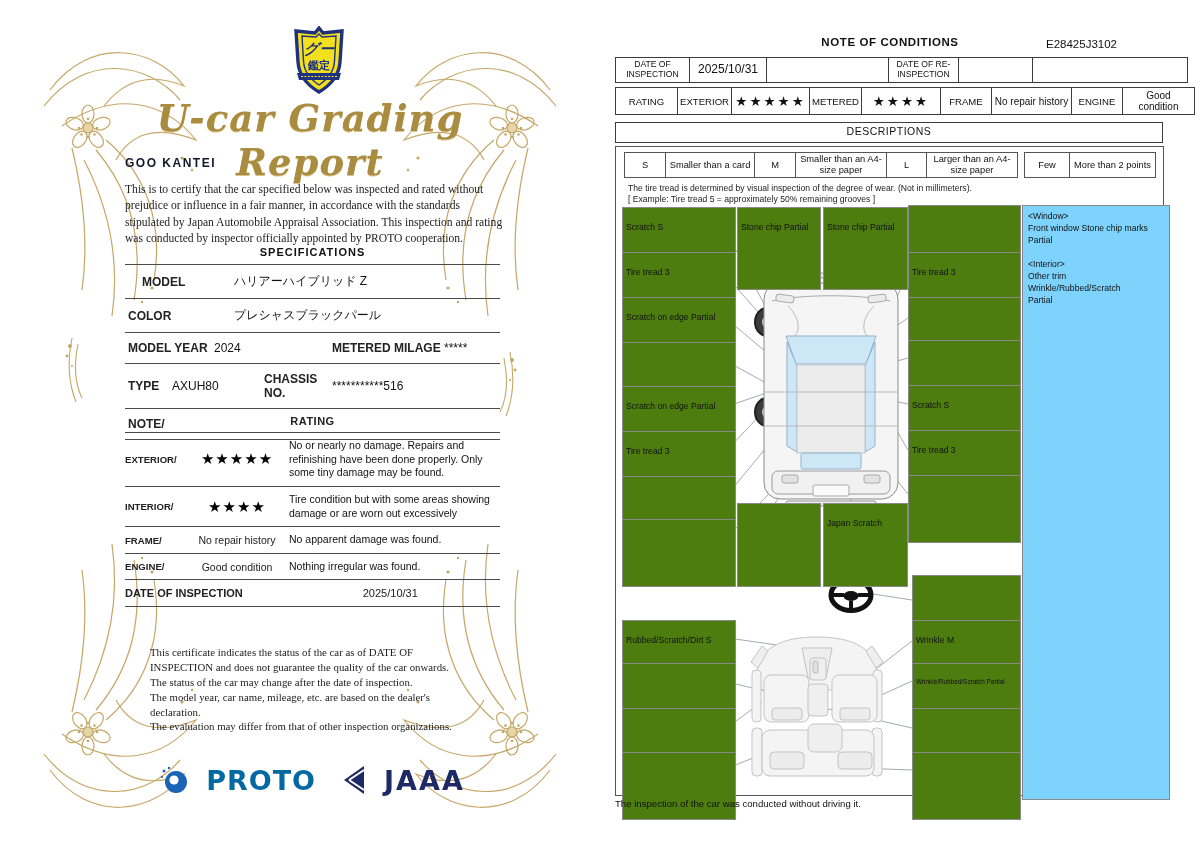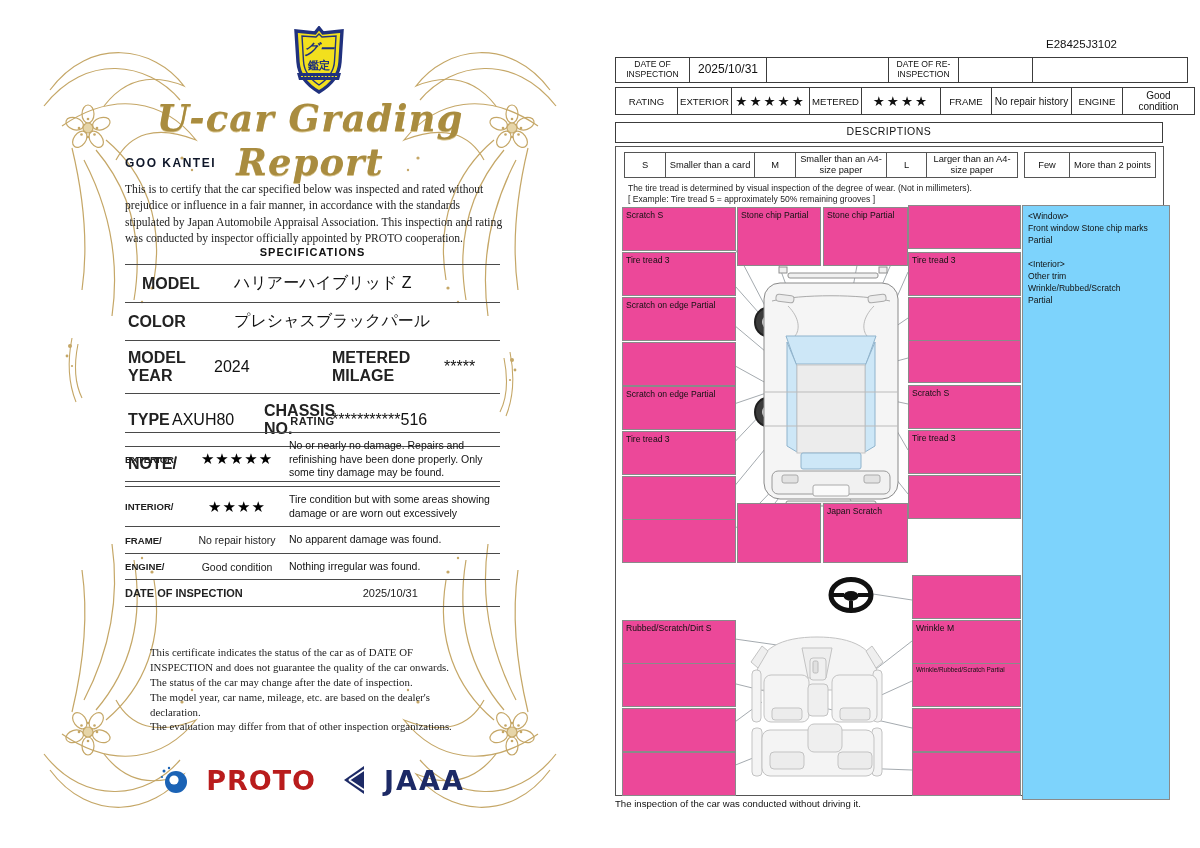--- a/index.html
+++ b/index.html
@@ -10,21 +10,21 @@
   
   .cert-title{left:95px;top:96px;width:430px;text-align:center;
     font-family:"DejaVu Serif","Liberation Serif",serif;font-style:italic;font-weight:bold;
     font-size:37px;color:#a98c3f;text-shadow:0 1px 0 #d8c48d;letter-spacing:1px;}
   .cert-sub{left:125px;top:156px;width:375px;text-align:left;font-size:12px;font-weight:bold;
     letter-spacing:1.5px;color:#0f172a;}
   .cert-intro{left:125px;top:182px;width:382px;font-family:"Liberation Serif",serif;
     font-size:11.6px;line-height:1.42;color:#222;}
   .sec-head{left:125px;width:375px;text-align:center;font-size:11px;font-weight:bold;
     letter-spacing:1px;color:#111;}
-  .spec{left:125px;top:264px;width:375px;font-size:16px;}
+  .spec{left:125px;top:264px;width:375px;font-size:12px;}
   .spec .row{display:flex;align-items:center;border-bottom:1.5px solid #4a4a4a;
     padding:8px 0 8px 3px;min-height:13px;}
   .spec .row:first-child{border-top:1.5px solid #4a4a4a;}
   .lab{font-weight:bold;color:#222;}
   .val{color:#111;}
   .rating-tbl{left:125px;top:410px;width:375px;font-size:10.5px;}
   .rating-tbl .head{border-bottom:1.5px solid #4a4a4a;text-align:center;font-weight:bold;
     font-size:11px;padding:5px 0;letter-spacing:.5px;}
   .rrow{display:flex;align-items:center;border-bottom:1.5px solid #4a4a4a;padding:6px 0;}
   .rlab{width:64px;font-weight:bold;font-size:9.6px;flex:none;}
@@ -32,21 +32,21 @@
   .rmid.stars{font-size:15px;letter-spacing:1px;color:#000;}
   .rmid.word{font-size:10.5px;line-height:1.15;}
   .rtxt{flex:1;line-height:1.3;color:#111;padding-left:4px;}
   .drow{display:flex;border-bottom:1.5px solid #4a4a4a;padding:7px 0;font-size:11px;}
   .drow .dl{font-weight:bold;}
   .drow .dv{margin-left:120px;}
   .disclaimer{left:150px;top:645px;width:335px;font-family:"Liberation Serif",serif;
     font-size:10.8px;line-height:1.38;white-space:pre-line;color:#222;}
   .logo-row{left:125px;top:764px;width:375px;display:flex;justify-content:center;
     align-items:center;gap:16px;}
-  .proto-txt{font-size:27px;font-weight:900;color:#b91c1c;letter-spacing:1px;
+  .proto-txt{font-size:27px;font-weight:900;color:#0369a1;letter-spacing:1px;
     font-family:"DejaVu Sans",sans-serif;text-align:right;}
   .jaaa-txt{font-size:27px;font-weight:900;color:#1d2a66;letter-spacing:2px;
     font-family:"DejaVu Sans",sans-serif;}
 
   
   .rp-title{left:700px;top:36px;width:380px;text-align:center;font-size:11.5px;
     letter-spacing:.6px;color:#111;font-weight:bold;}
   .rp-code{left:1000px;top:38px;width:163px;text-align:center;font-size:11.5px;color:#111;}
   table.grid{border-collapse:collapse;}
   table.grid td{border:1.4px solid #3c3c3c;text-align:center;vertical-align:middle;
@@ -54,22 +54,22 @@
   .hdr1 td{height:22px;font-size:8.6px;line-height:1.15;}
   .hdr1 td.big{font-size:12px;}
   .hdr2 td{height:24px;font-size:9.6px;}
   .hdr2 td.stars{font-size:13.5px;letter-spacing:2px;}
   .hdr2 td.sm{font-size:10px;line-height:1.1;}
   .desc-bar{left:615px;top:122px;width:546px;height:17px;border:1.4px solid #3c3c3c;
     text-align:center;font-size:10.5px;letter-spacing:.5px;padding-top:2px;color:#111;background:#fff;}
   .outer-box{left:615px;top:146px;width:547px;height:648px;border:1.4px solid #555;background:#fff;}
   .sizetbl td{height:22px;font-size:9.3px;line-height:1.15;border:1.2px solid #555!important;}
   .tire-note{left:628px;width:420px;font-size:8.6px;color:#222;line-height:1.3;}
-  .cbox{border:1px solid #8a8a8a;background:#ec4899;font-size:8.6px;line-height:1.2;
-    padding:2px 3px;color:#111;overflow:hidden;}
+  .cbox{border:1px solid #8a8a8a;background:#4d7c0f;font-size:8.6px;line-height:1.2;
+    padding:14px 3px;color:#111;overflow:hidden;}
   .cbox.tiny{font-size:6.4px;}
   .notes-panel{left:1022px;top:205px;width:136px;height:585px;border:1px solid #8a8a8a;
     background:#7dd3fc;font-size:8.6px;line-height:1.4;padding:4px 5px;white-space:pre-line;color:#111;}
   .foot-note{left:615px;top:798px;width:480px;font-size:9.6px;color:#111;}
   svg{display:block;}
 </style>
 </head>
 <body>
 
 <div id="canvas">
@@ -210,20 +210,21 @@
       <circle cx="2" cy="12" r="1.1" fill="#1b63b5"></circle>
     </svg>
     <span class="proto-txt">PROTO</span>
     <svg width="26" height="32" viewBox="0 0 26 32" style="margin-left:10px;">
       <path d="M2,16 L22,2 V30 Z" fill="#1d2a66"></path>
       <path d="M7,16 L22,6 M7,16 L22,26" stroke="#ffffff" stroke-width="2" fill="none"></path>
     </svg>
     <span class="jaaa-txt">JAAA</span>
   </div>
 
+  <div class="abs rp-title">NOTE OF CONDITIONS</div>
   <div class="abs rp-code">E28425J3102</div>
 
   <table class="grid abs hdr1" style="left:615px;top:57px;">
     <tbody>
         <tr>
       <td style="width:69px;">DATE OF INSPECTION</td>
       <td class="big" style="width:72px;">2025/10/31</td>
       <td style="width:117px;"></td>
       <td style="width:65px;">DATE OF RE-INSPECTION</td>
       <td style="width:69px;"></td>

